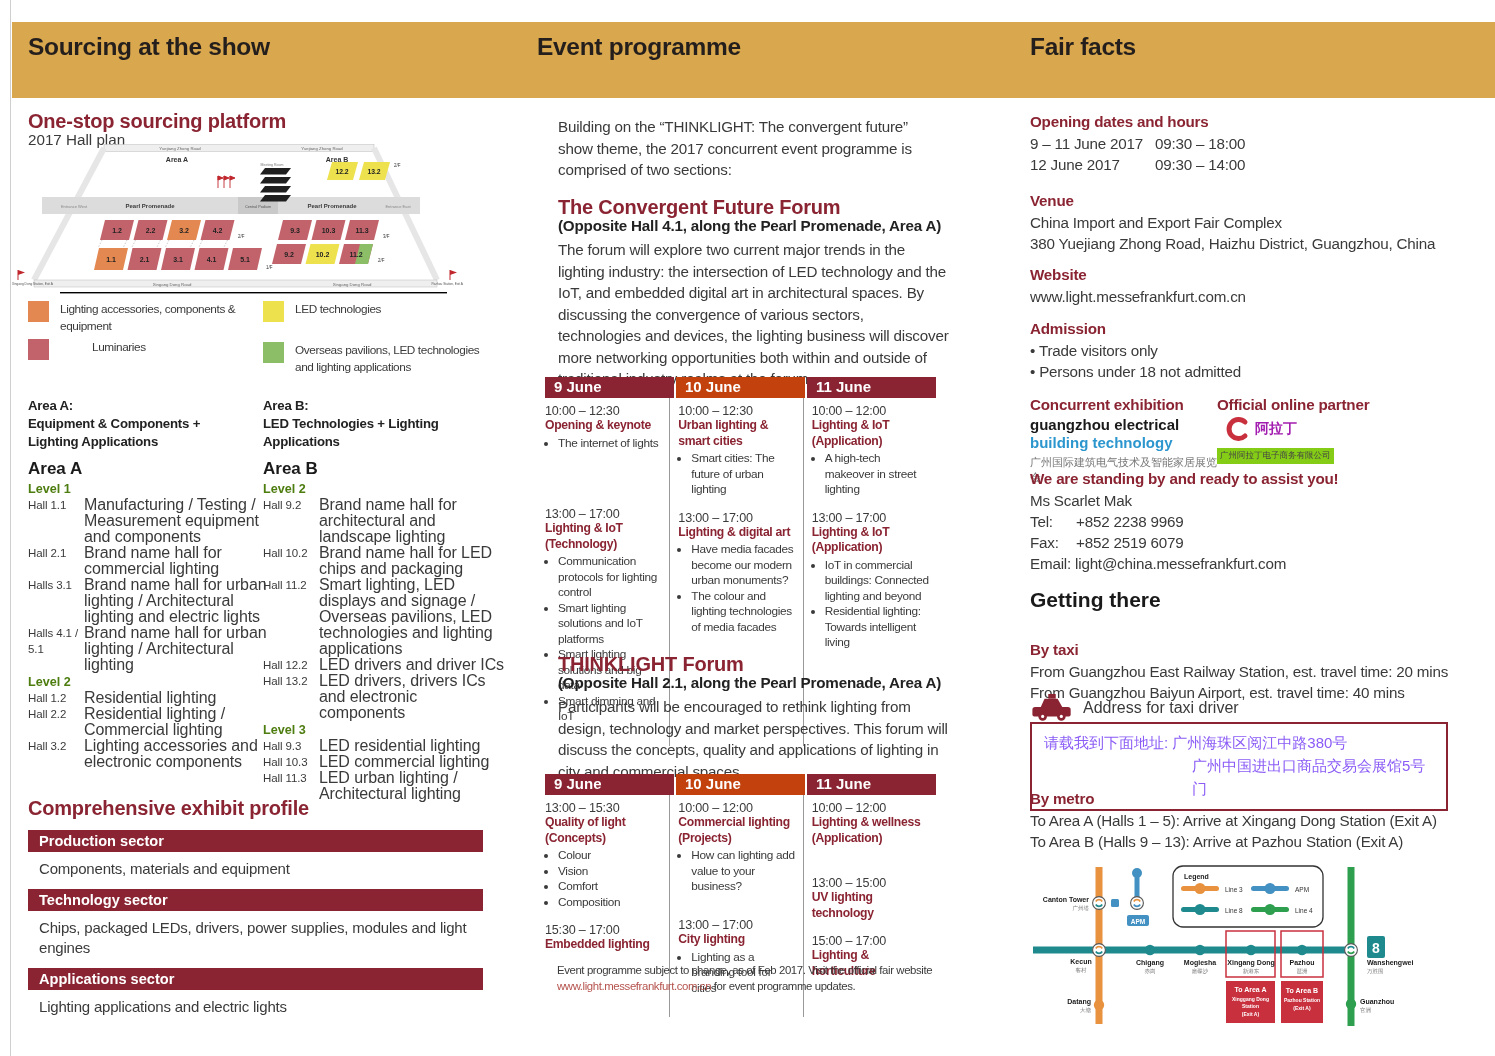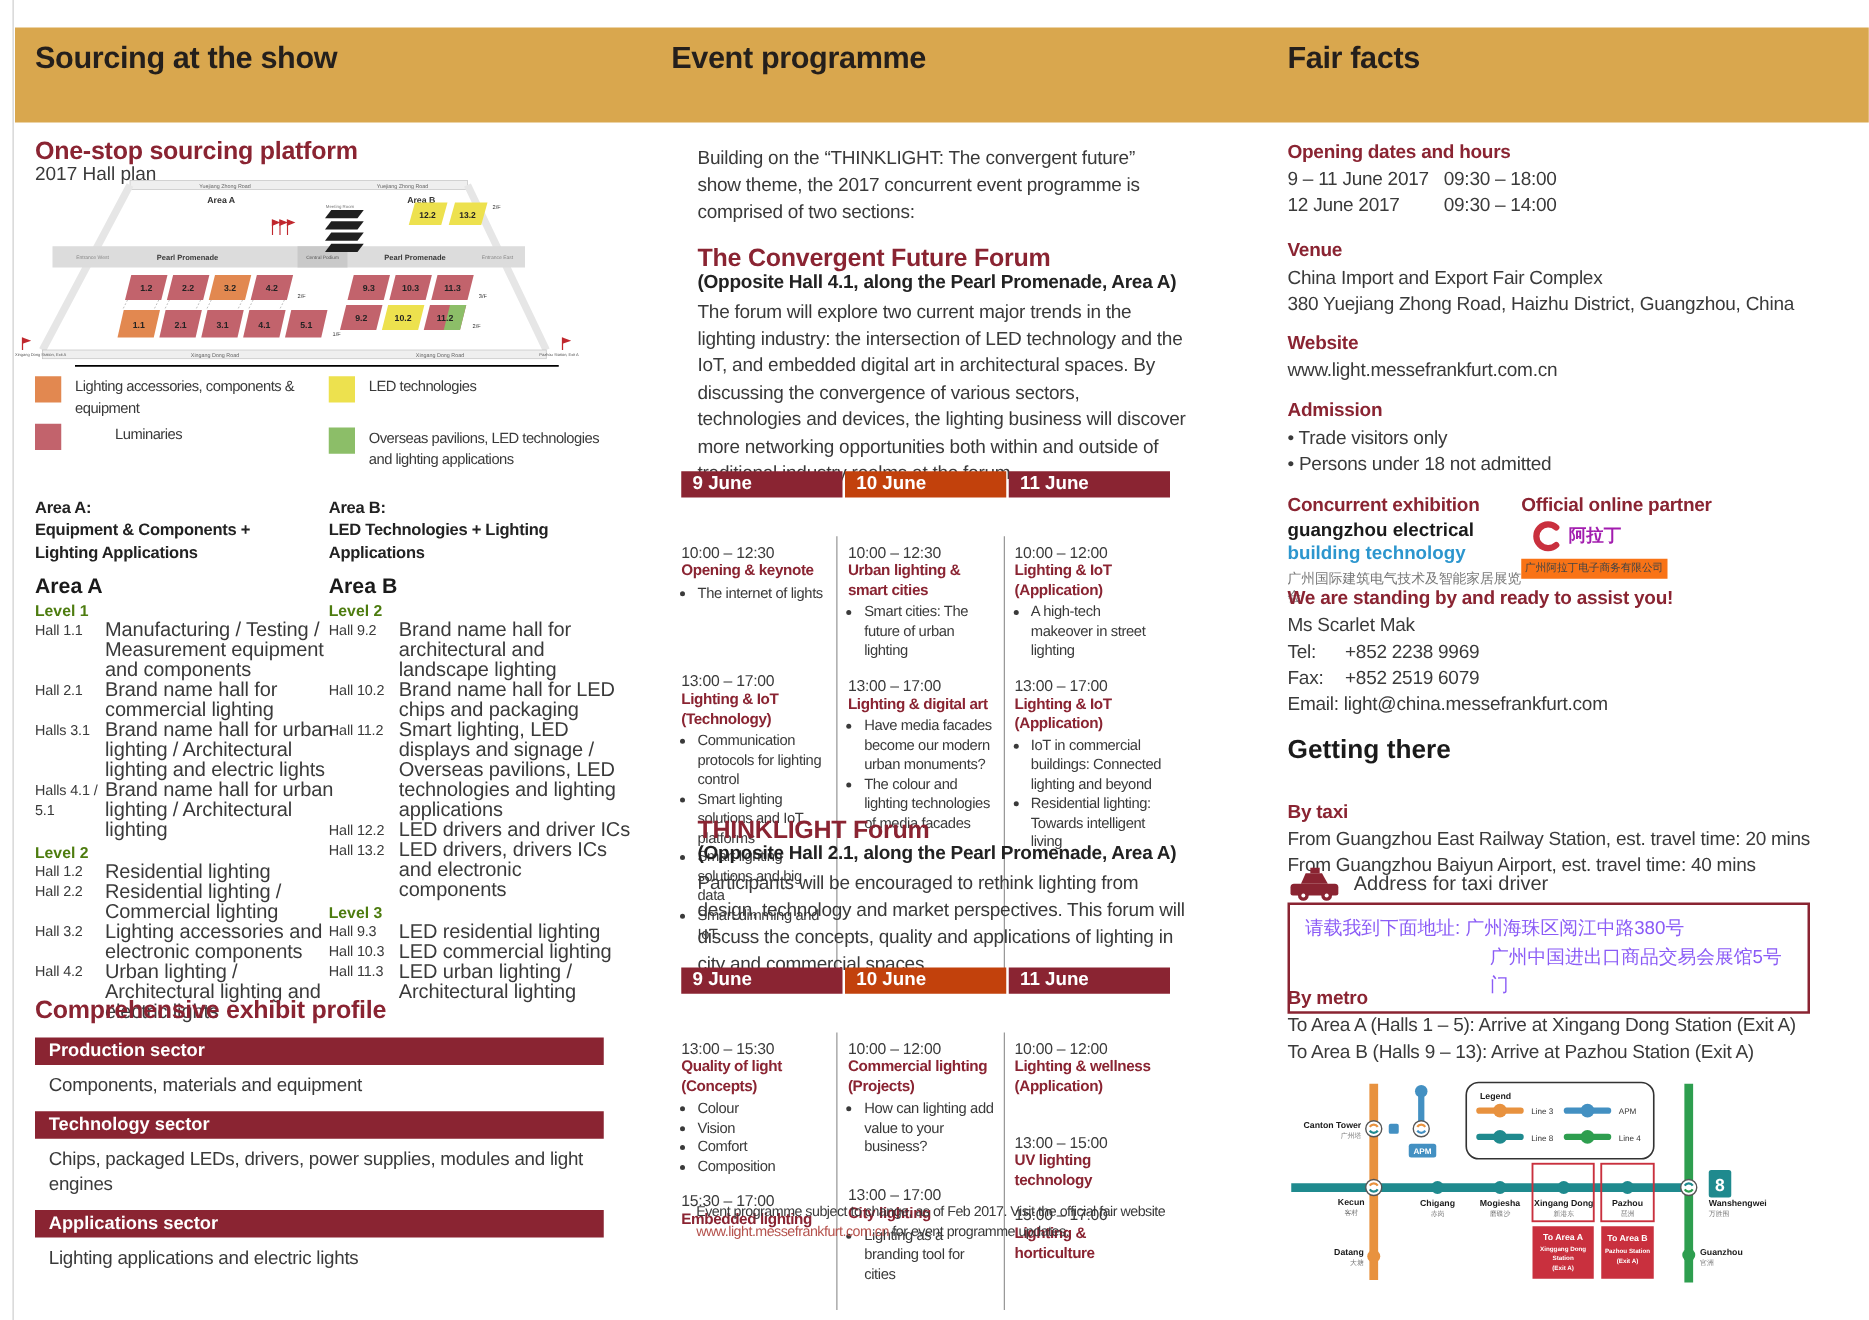--- a/index.html
+++ b/index.html
@@ -27,21 +27,21 @@
   
   .bar{width:455px;height:22px;background:#8A2432;color:#fff;font-size:14.6px;font-weight:bold;
        line-height:22px;padding-left:11px;box-sizing:border-box;margin-top:10px;}
   .bardesc{font-size:15px;line-height:20px;letter-spacing:-0.2px;margin:7px 0 6px 11px;width:430px;}
   
   .sched{width:391px;}
   .shead{display:flex;gap:2px;}
   .hcell{flex:1;color:#fff;font-weight:bold;font-size:15px;padding:1px 0 3px 9px;}
   .hdark{background:#8A2432;} .hmid{background:#c2410c;}
   .sbody{display:flex;align-items:stretch;}
-  .scol{flex:1;padding:6px 6px 8px 8px;margin-top:31px;}
+  .scol{flex:1;padding:6px 6px 8px 8px;}
   .scol + .scol{border-left:1px solid #999;}
   .sbody .scol:first-child{padding-left:0;}
   .sess{margin-bottom:13px;}
   .time{font-size:12.6px;letter-spacing:-0.2px;color:#3a3a3a;}
   .stitle{font-size:12.2px;font-weight:bold;color:#8A2432;letter-spacing:-0.3px;line-height:15.5px;}
   ul.bl{margin:2px 0 0 0;padding-left:13px;}
   ul.bl li{font-size:11.8px;line-height:15.5px;letter-spacing:-0.3px;color:#3a3a3a;}
   .t1 .sess.first{min-height:90px;}
   .t2 .colA .sess.first{min-height:104px;}
   .t2 .colB .sess.first{min-height:104px;}
@@ -246,24 +246,20 @@
       <span class="hdesc">Residential lighting</span>
     </div>
   <div class="hrow">
       <span class="hall">Hall 2.2</span>
       <span class="hdesc">Residential lighting / Commercial lighting</span>
     </div>
   <div class="hrow">
       <span class="hall">Hall 3.2</span>
       <span class="hdesc">Lighting accessories and electronic components</span>
     </div>
-  <div class="hrow">
-      <span class="hall">Hall 4.2</span>
-      <span class="hdesc">Urban lighting / Architectural lighting and electric lights</span>
-    </div>
 </div>
 
 <div class="abs" style="left:263px;top:459px;width:245px;">
   <div class="ahead">Area B</div>
   <div class="lvl">Level 2</div>
   <div class="hrow">
       <span class="hall">Hall 9.2</span>
       <span class="hdesc">Brand name hall for architectural and landscape lighting</span>
     </div>
   <div class="hrow">
@@ -477,21 +473,21 @@
 </div>
 
 <div class="abs sec" style="left:1217px;top:396px;">
   <h3>Official online partner</h3>
   <div style="display:flex;align-items:center;margin:2px 0 2px 8px;">
     <svg width="26" height="26" viewBox="0 0 26 26">
       <path d="M 20,6 A 9.5 9.5 0 1 0 20,20" stroke="#C9303E" stroke-width="5" fill="none" stroke-linecap="round"></path>
     </svg>
     <span style="color:#a21caf;font-weight:bold;font-size:14px;margin-left:4px;">阿拉丁</span>
   </div>
-  <div style="background:#f97316;color:#444;font-size:8.5px;padding:2px 3px;display:inline-block;">广州阿拉丁电子商务有限公司</div>
+  <div style="background:#84cc16;color:#444;font-size:8.5px;padding:2px 3px;display:inline-block;">广州阿拉丁电子商务有限公司</div>
 </div>
 
 <div class="abs sec contact" style="left:1030px;top:470px;">
   <h3>We are standing by and ready to assist you!</h3>
   <div class="ln">Ms Scarlet Mak</div>
   <div class="ln"><span class="lbl">Tel:</span><span>+852 2238 9969</span></div>
   <div class="ln"><span class="lbl">Fax:</span><span>+852 2519 6079</span></div>
   <div class="ln"><span>Email:</span> <a href="#">light@china.messefrankfurt.com</a></div>
 </div>
 

